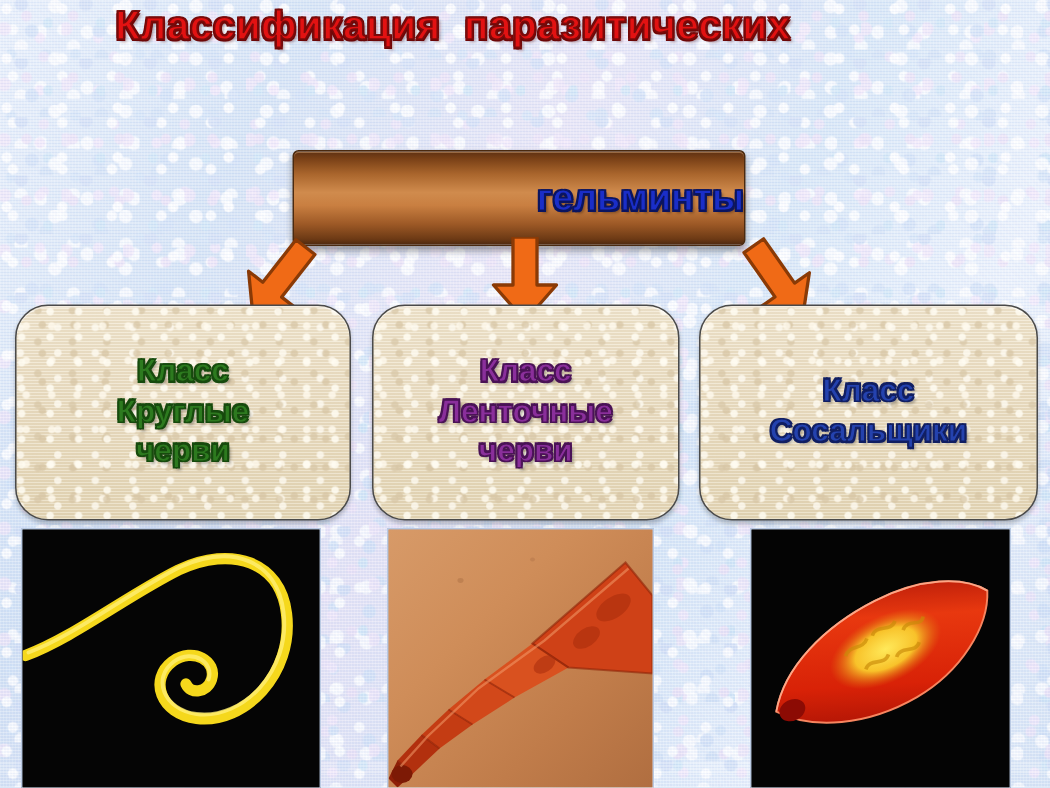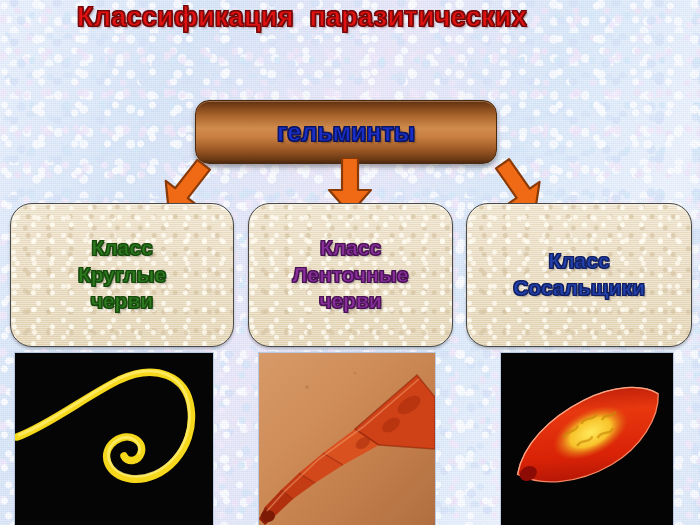--- a/index.html
+++ b/index.html
@@ -53,27 +53,27 @@
     -webkit-text-stroke:1.1px #7c0a0a;
     text-shadow:
       1px 1px 0 #6d0707, -1px 1px 0 #6d0707, 1px -1px 0 #6d0707, -1px -1px 0 #6d0707,
       2px 2px 2px rgba(80,0,0,.35);
   }
   #title .line{display:block;white-space:pre;}
 
   
   #root-node{
     position:absolute;left:195px;top:100px;width:300px;height:62px;
-    border-radius:14px;
+    border-radius:4px;
     background:linear-gradient(to bottom,
        #5d3012 0%, #7a4117 8%, #a9652c 24%, #d08b4d 44%,
        #c97f41 58%, #9d5926 78%, #6d3a15 94%, #4f2a10 100%);
     border:1px solid #4a2a10;
     box-shadow:0 3px 5px rgba(0,0,0,.35), inset 0 1px 0 rgba(255,210,160,.35);
-    display:flex;align-items:center;justify-content:center;
+    display:flex;align-items:center;justify-content:flex-end;
   }
   #root-node .label{
     font-size:25px;font-weight:bold;color:#1a2ec8;
     -webkit-text-stroke:.8px #0b1560;
     text-shadow:1px 1px 0 #0b1560,-1px 1px 0 #0b1560,1px -1px 0 #0b1560,-1px -1px 0 #0b1560,
                 2px 2px 2px rgba(0,0,0,.35);
   }
 
   
   .arrow{position:absolute;}

